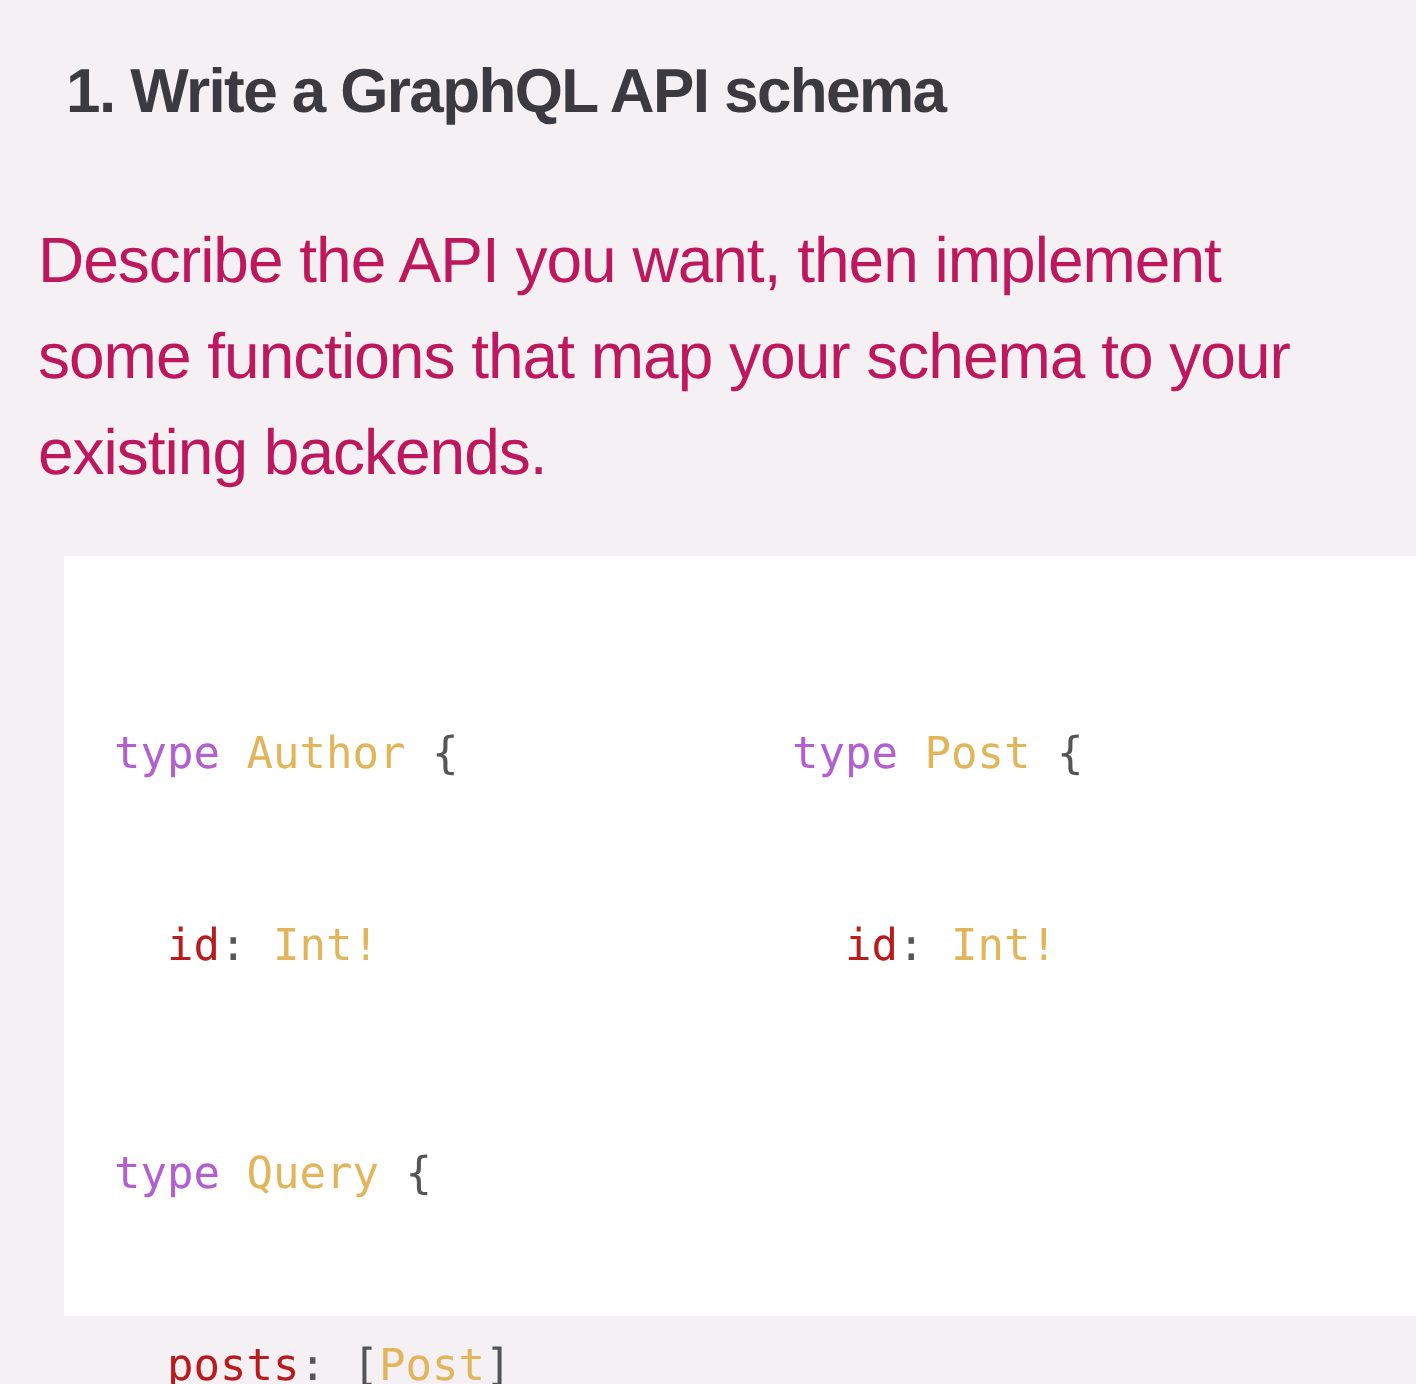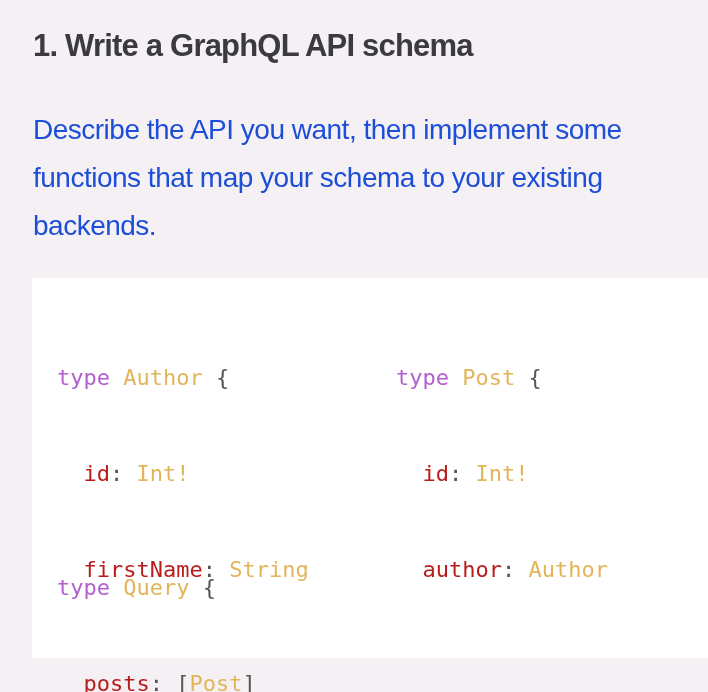--- a/index.html
+++ b/index.html
@@ -9,22 +9,22 @@
     position: relative;
     overflow: hidden;
     font-family: "Liberation Sans", "DejaVu Sans", sans-serif;
   }
   .title {
     position: absolute; left: 33px; top: 28px;
     font-size: 31px; font-weight: bold; color: #3a3a40;
     letter-spacing: -0.8px; margin: 0; text-align: center;
   }
   .desc {
-    position: absolute; left: 33px; top: 106px; width: 640px;
-    font-size: 28px; line-height: 48px; color: #1d4ed8;
+    position: absolute; left: 19px; top: 106px; width: 640px;
+    font-size: 32px; line-height: 48px; color: #be185d;
     letter-spacing: -0.5px; margin: 0;
   }
   .code-panel {
     position: absolute; left: 32px; top: 278px;
     width: 706px; height: 380px;
     background: #ffffff;
   }
   .code {
     position: absolute;
     font-family: "DejaVu Sans Mono", "Liberation Mono", monospace;
@@ -44,29 +44,27 @@
 <body>
 
 <h1 class="title">1. Write a GraphQL API schema</h1>
 <p class="desc">Describe the API you want, then implement some functions that map your schema to your existing backends.</p>
 
 <div class="code-panel">
 
   <div class="code block-author">
     <span class="line"><span class="kw">type</span> <span class="tn">Author</span> <span class="pn">{</span></span>
     <span class="line">  <span class="fd">id</span><span class="pn">: </span><span class="tn">Int!</span></span>
-    <span class="line">  <span class="fd">firstName</span><span class="pn">: </span><span class="tn">String</span></span>
     
     
   </div>
 
   <div class="code block-post">
     <span class="line"><span class="kw">type</span> <span class="tn">Post</span> <span class="pn">{</span></span>
     <span class="line">  <span class="fd">id</span><span class="pn">: </span><span class="tn">Int!</span></span>
-    <span class="line">  <span class="fd">author</span><span class="pn">: </span><span class="tn">Author</span></span>
     
     
   </div>
 
   <div class="code block-query">
     <span class="line"><span class="kw">type</span> <span class="tn">Query</span> <span class="pn">{</span></span>
     <span class="line">  <span class="fd">posts</span><span class="pn">: </span><span class="pn">[</span><span class="tn">Post</span><span class="pn">]</span></span>
     
     
   </div>

